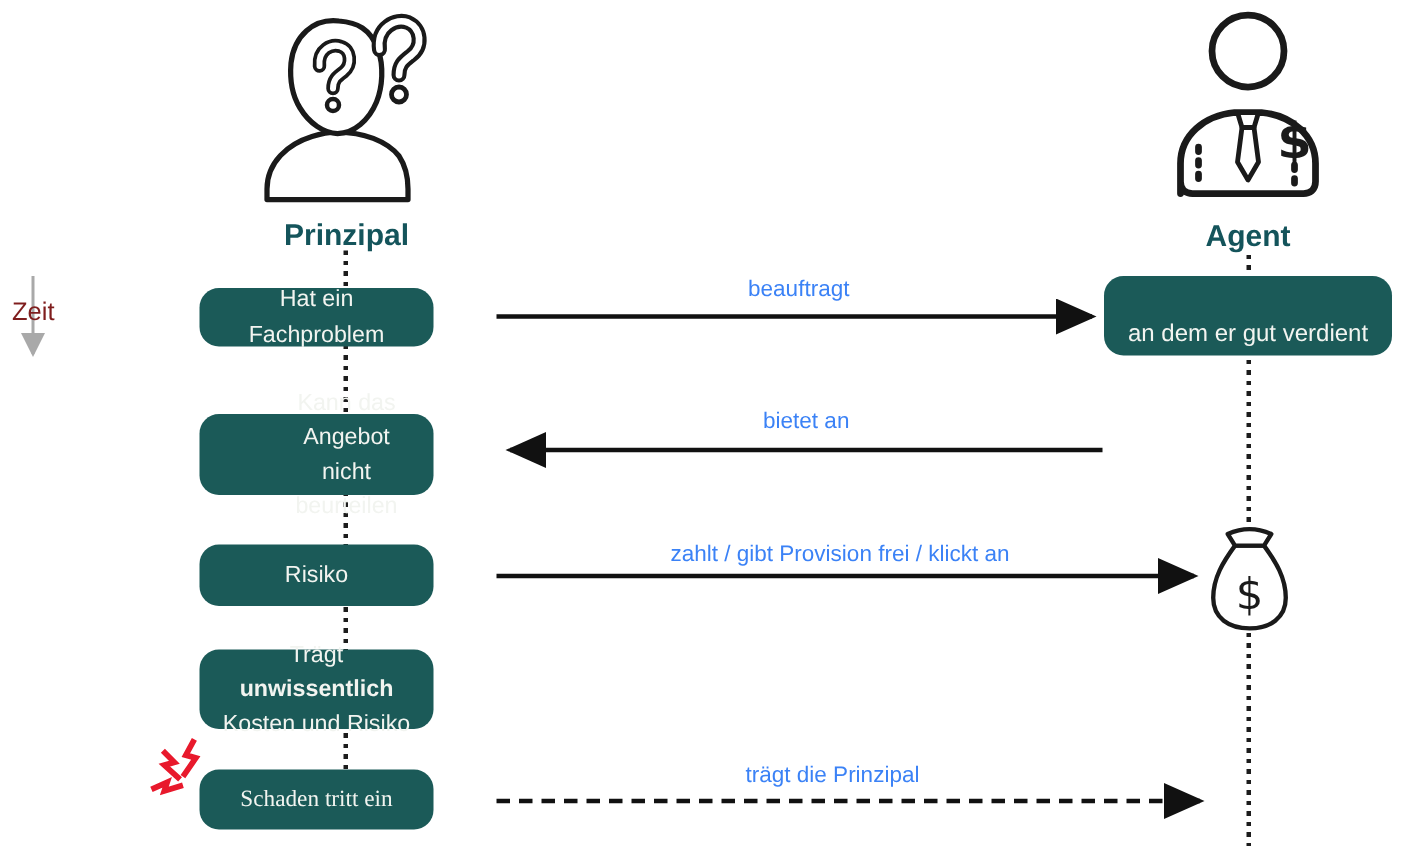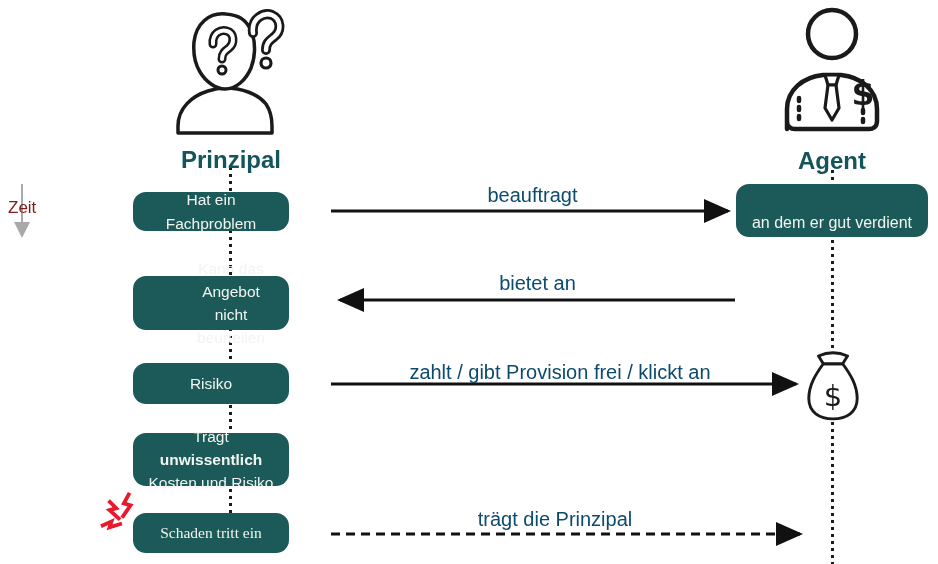--- a/index.html
+++ b/index.html
@@ -10,21 +10,21 @@
   
   .lifeline {
     position:absolute; width:3px; z-index:1;
     background:repeating-linear-gradient(to bottom,#1c1c1c 0 3px,transparent 3px 7px);
   }
   .lifeline-principal { left:229px; top:167px; height:346px; }
   .lifeline-agent     { left:831px; top:170px; height:394px; }
   
   .actor-label {
     position:absolute; z-index:3; text-align:center;
-    font-size:24px; font-weight:bold; color:#14545B;
+    font-size:20px; font-weight:bold; color:#14545B;
   }
   .actor-label-principal { left:133px; width:196px; top:146px; }
   .actor-label-agent     { left:736px; width:192px; top:147px; }
   
   .box {
     position:absolute; z-index:3; background:#1B5A58; color:#F2F4F0;
     border-radius:13px; display:flex; align-items:center; justify-content:center;
     text-align:center; font-size:15.5px; line-height:1.5; padding:2px 8px;
     box-sizing:border-box;
   }
@@ -33,21 +33,21 @@
   .rbox { left:736px; width:192px; font-size:16px; }
   .box-1 { top:192px; height:39px; }
   .box-2 { top:276px; height:54px;padding-left:48px; }
   .box-3 { top:363px; height:41px; }
   .box-4 { top:433px; height:53px; }
   .box-5 { top:513px; height:40px;font-family:Liberation Serif, serif; }
   .rbox-1 { top:184px; height:53px; }
   .rbox-2 { top:273px; height:53px; }
   
   .arrow-label {
-    position:absolute; z-index:3; color:#0c4a6e; font-size:20px; text-align:center;
+    position:absolute; z-index:3; color:#3b82f6; font-size:15px; text-align:center;
   }
   .msg-label-1 { left:340px; width:385px; top:184px; }
   .msg-label-2 { left:345px; width:385px; top:272px; }
   .msg-label-3 { left:335px; width:450px; top:361px; }
   .msg-label-4 { left:335px; width:440px; top:508px; }
   
   .time-label { position:absolute; left:8px; top:158px; font-size:17px; color:#7f1d1d; z-index:3;margin-top:40px; }
   
   .layer { position:absolute; left:0; top:0; z-index:2; pointer-events:none; }
   .icon  { position:absolute; z-index:3; }

